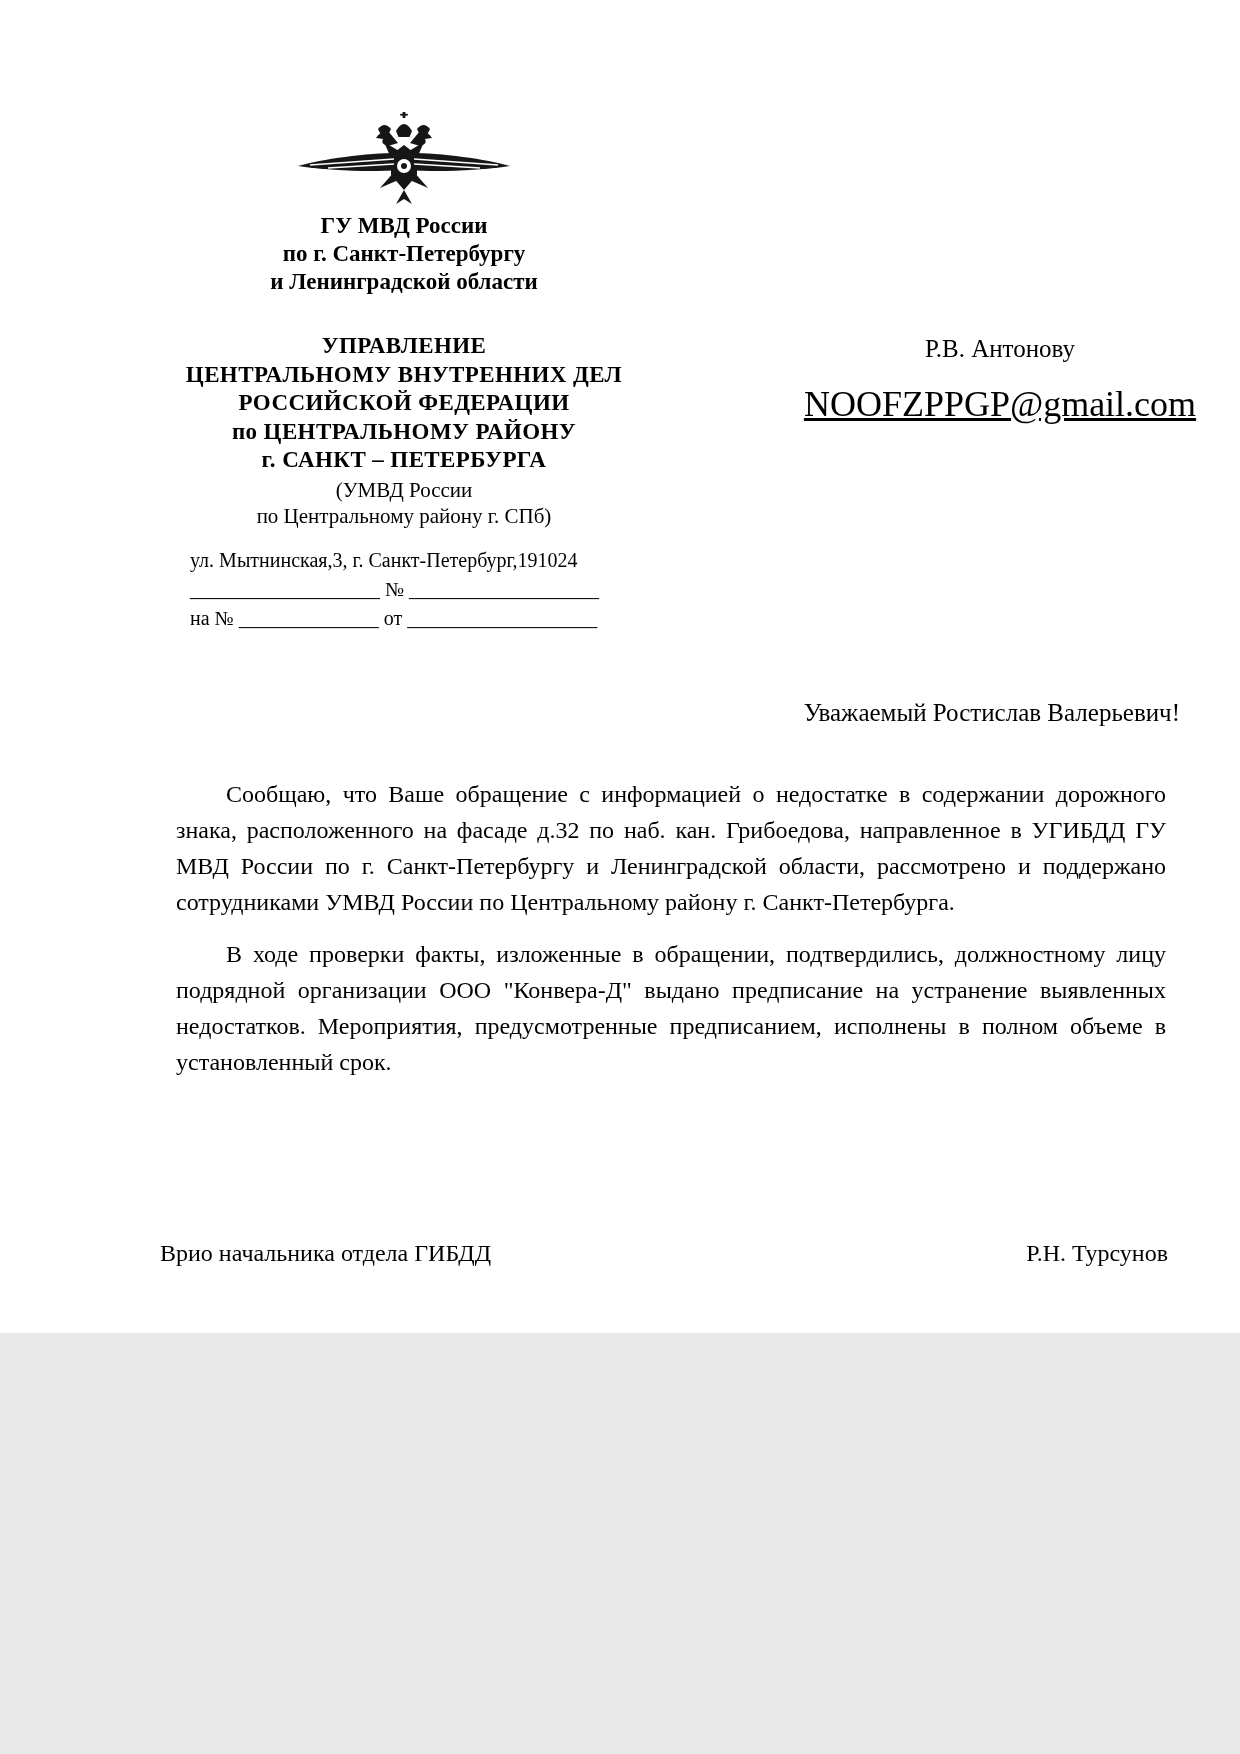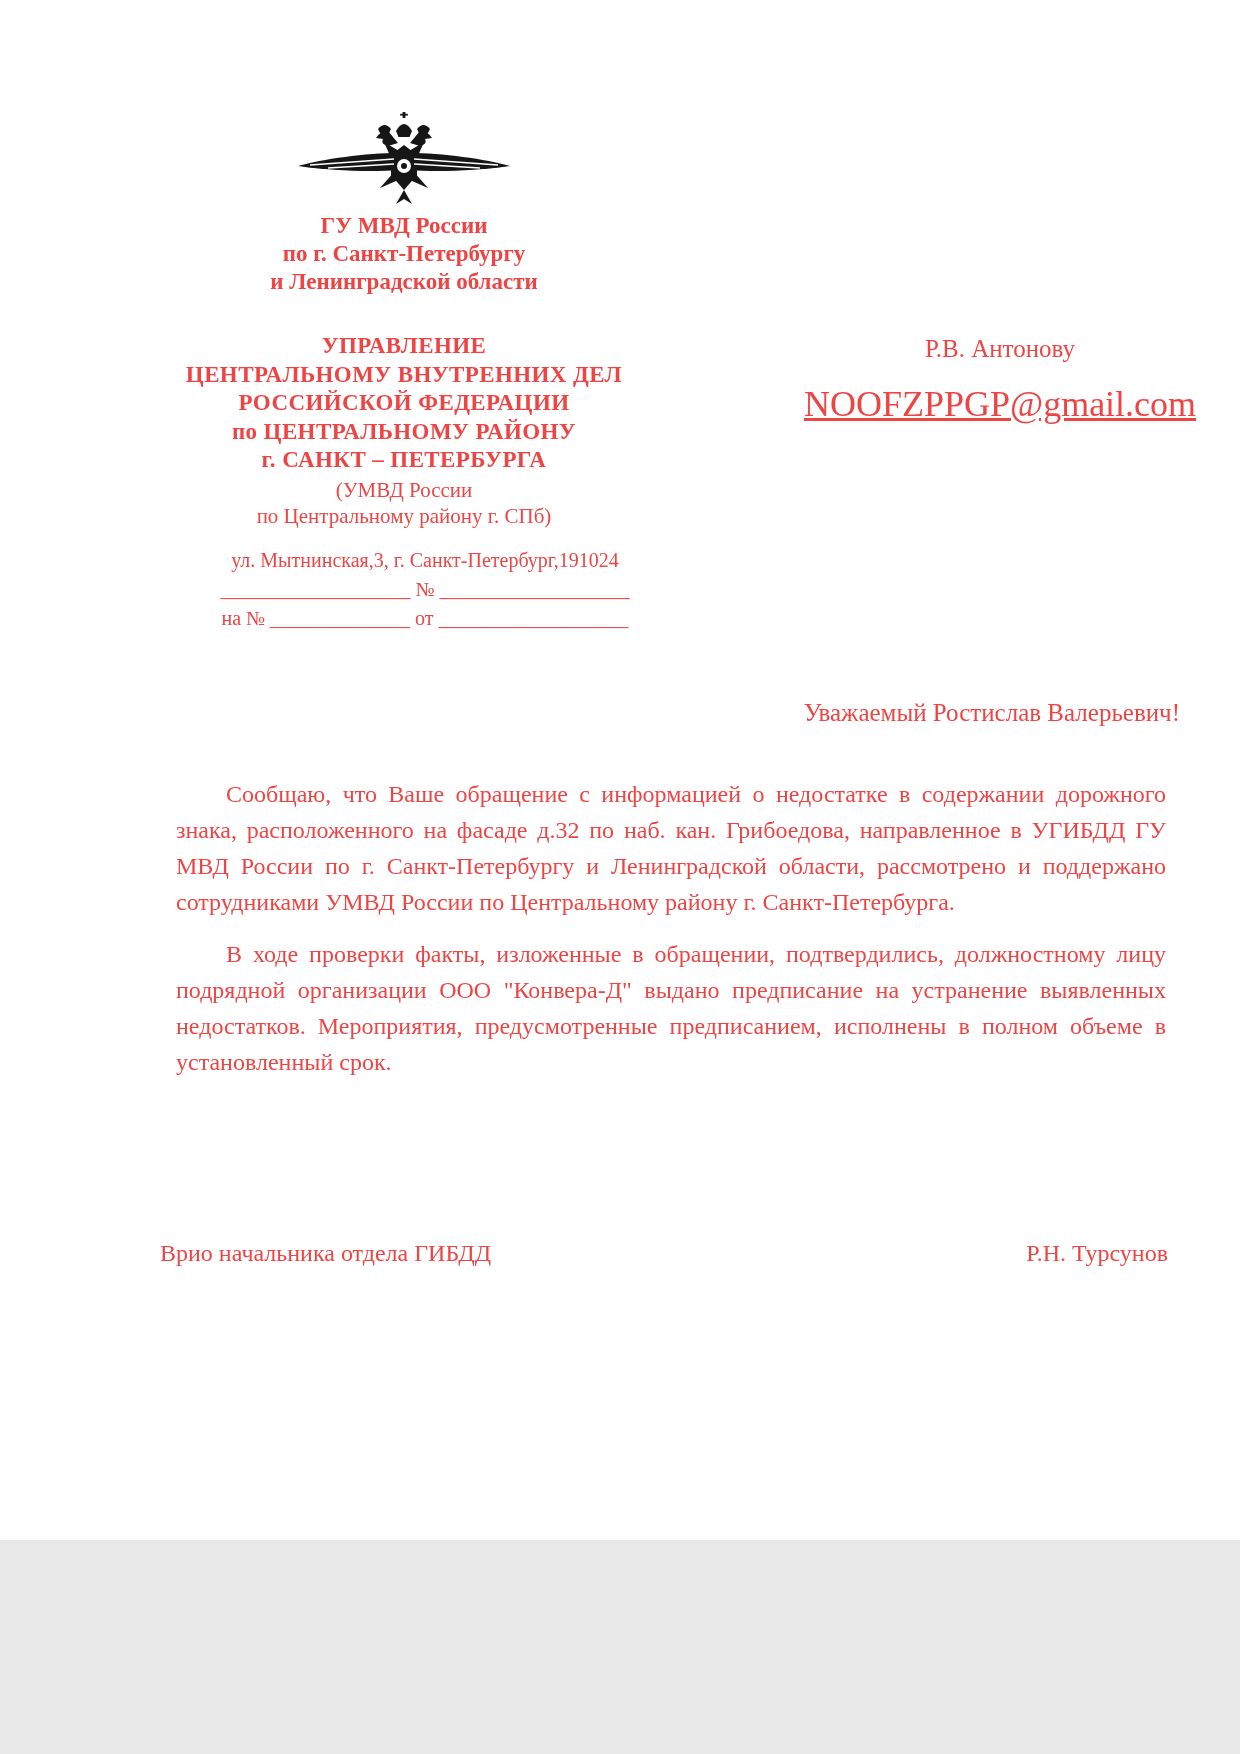--- a/index.html
+++ b/index.html
@@ -1,37 +1,37 @@
 <!DOCTYPE html>
 <html><head>
 <meta charset="utf-8">
 <style>
   html,body{margin:0;padding:0;background:#e8e8e8;}
   .page{
     position:relative;
-    width:1240px;height:1540px;
+    width:1240px;height:1333px;
     margin:0 auto;
     background:#ffffff;
-    color:#ef4444;
+    color:#000000;
     font-family:"Liberation Serif", serif;
     overflow:hidden;
   }
   
   .letterhead{
     position:absolute; left:168px; top:112px; width:472px;
     text-align:center;
   }
   .emblem-wrap{line-height:0; margin-bottom:6px;}
   .org-top{font-weight:bold; font-size:23px; line-height:28px; margin-top:4px;}
   .org-main{font-weight:bold; font-size:23px; line-height:28.5px; margin-top:36px; letter-spacing:0.4px;}
   .org-sub{font-size:21px; line-height:26px; margin-top:2px;}
   
   .address-block{
     position:absolute; left:190px; top:546px; width:470px;
-    font-size:20px; line-height:29px; text-align:center;
+    font-size:20px; line-height:29px; text-align:left;
     white-space:nowrap;
   }
   
   .recipient{
     position:absolute; left:800px; top:334px; width:400px; text-align:center;
   }
   .recipient-name{font-size:25px; line-height:30px;}
   .recipient-email{font-size:36px; line-height:32px; margin-top:24px;text-decoration:underline;}
   
   .salutation{

